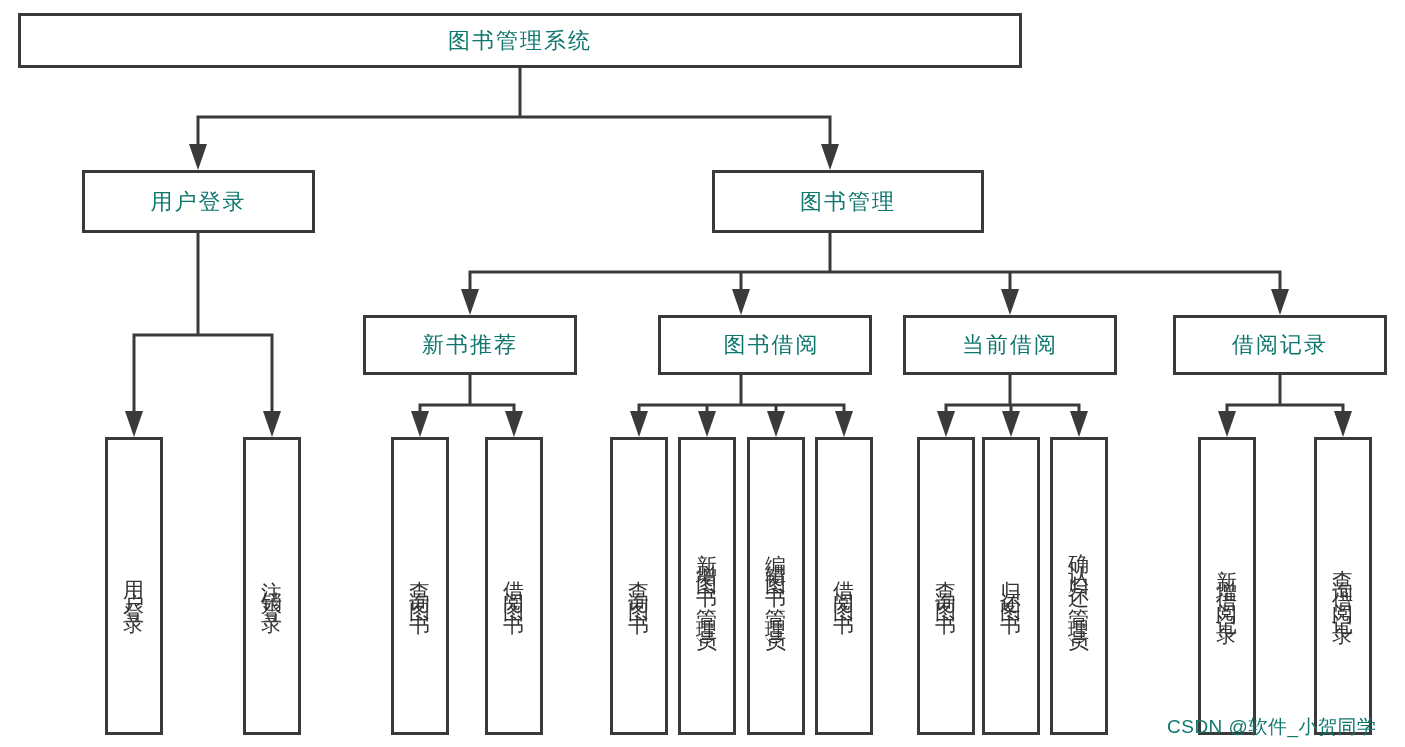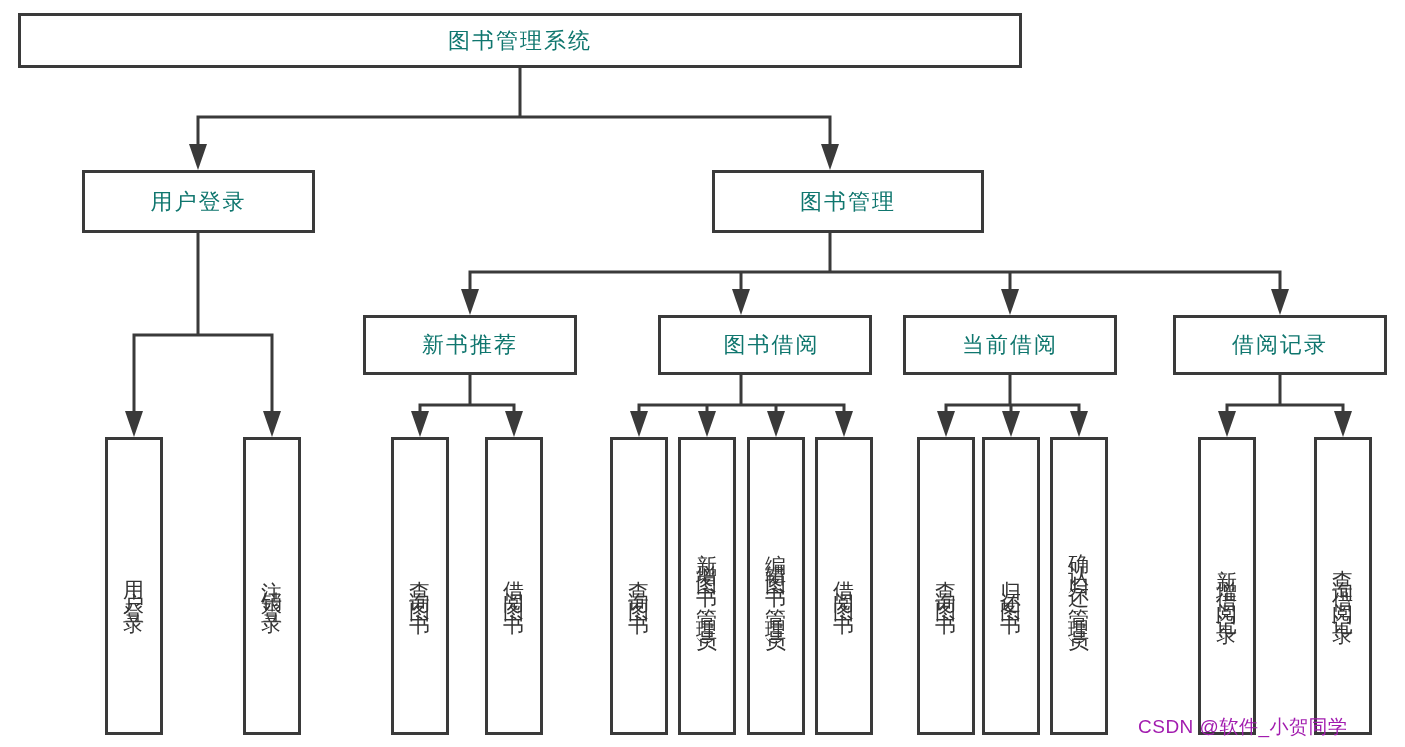--- a/index.html
+++ b/index.html
@@ -69,24 +69,24 @@
   .leaf-6  { left: 678px; }
   .leaf-7  { left: 747px; }
   .leaf-8  { left: 815px; }
   .leaf-9  { left: 917px; }
   .leaf-10 { left: 982px; }
   .leaf-11 { left: 1050px; }
   .leaf-12 { left: 1198px; }
   .leaf-13 { left: 1314px; }
   .watermark {
     position: absolute;
-    left: 1138px;
+    left: 1167px;
     top: 714px;
     font-size: 19px;
-    color: #a21caf;
+    color: #0f766e;
     letter-spacing: 0.5px;
     white-space: nowrap;
     z-index: 3;
   }
 </style>
 </head>
 <body>
 
 <div id="canvas">
 

